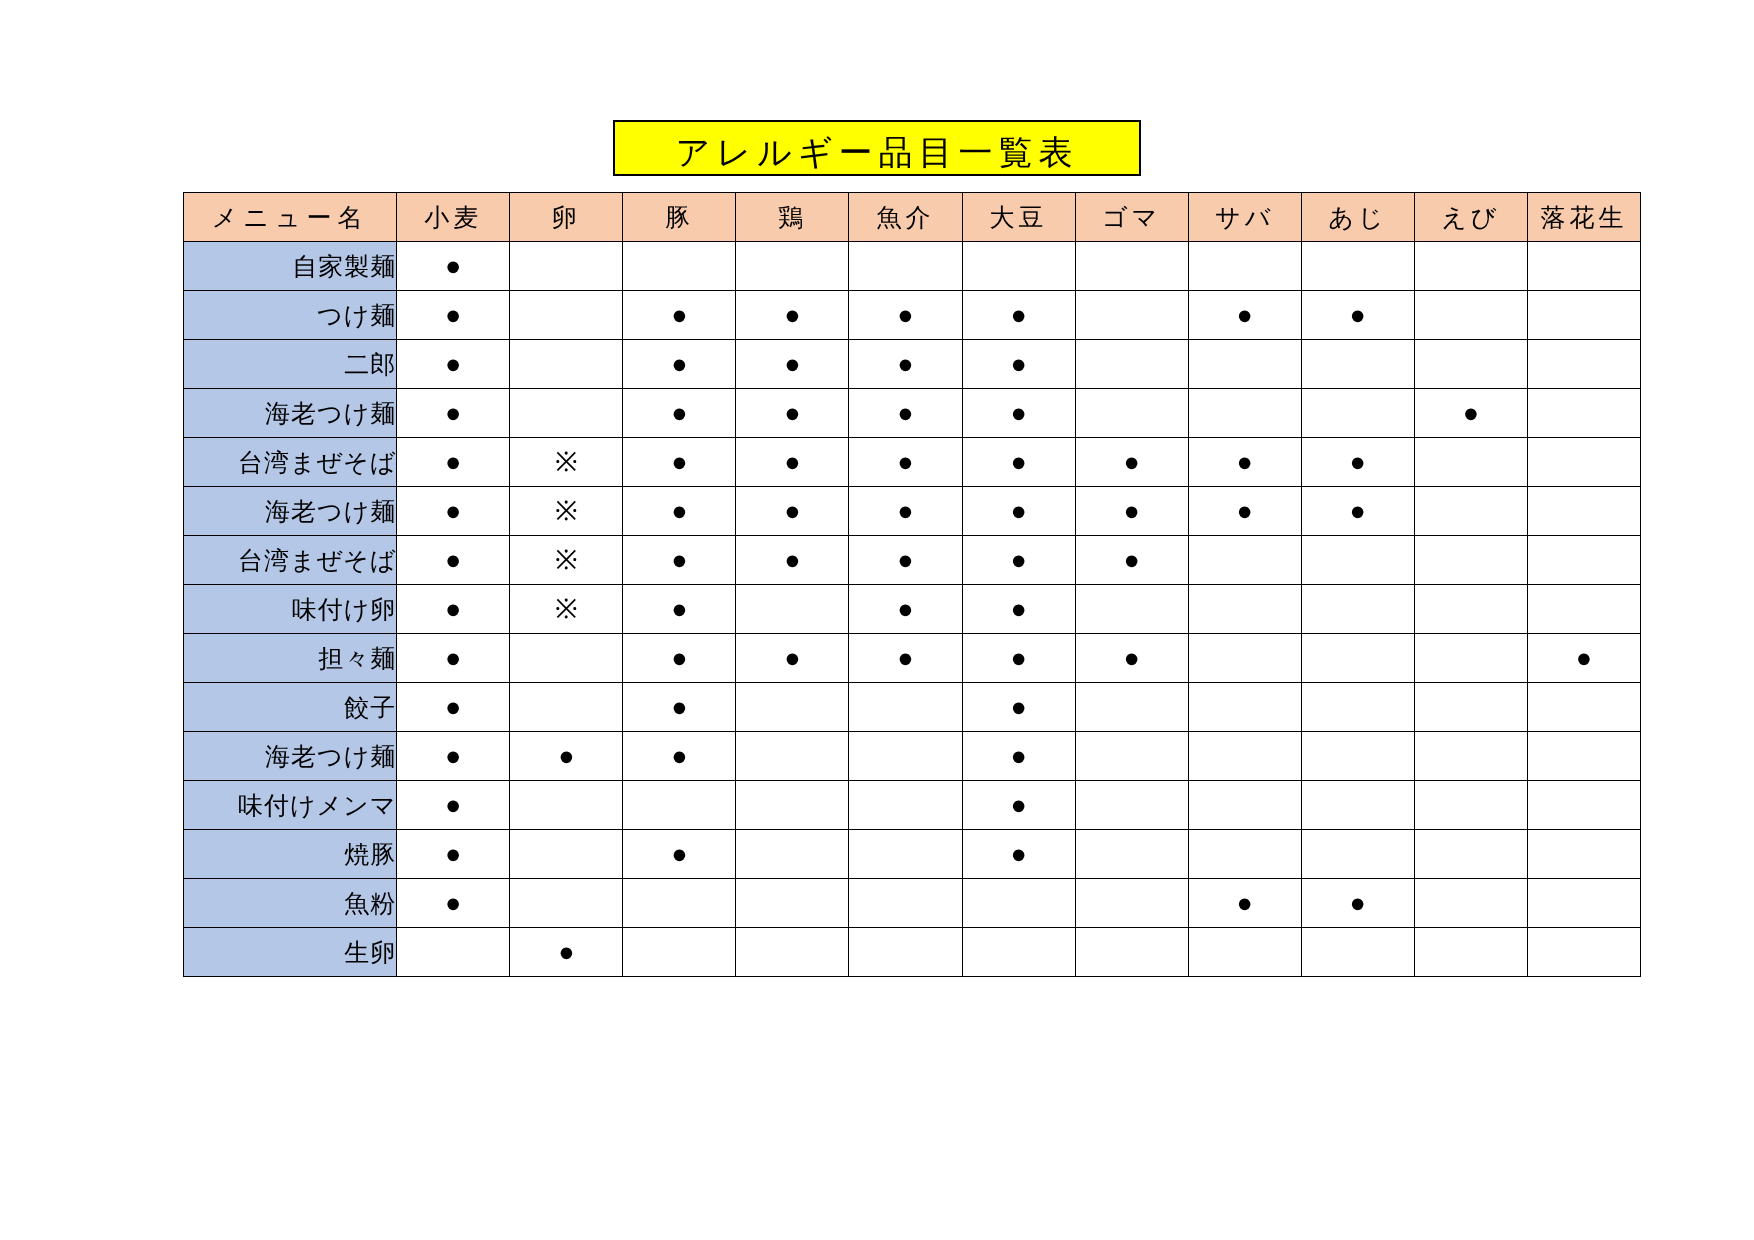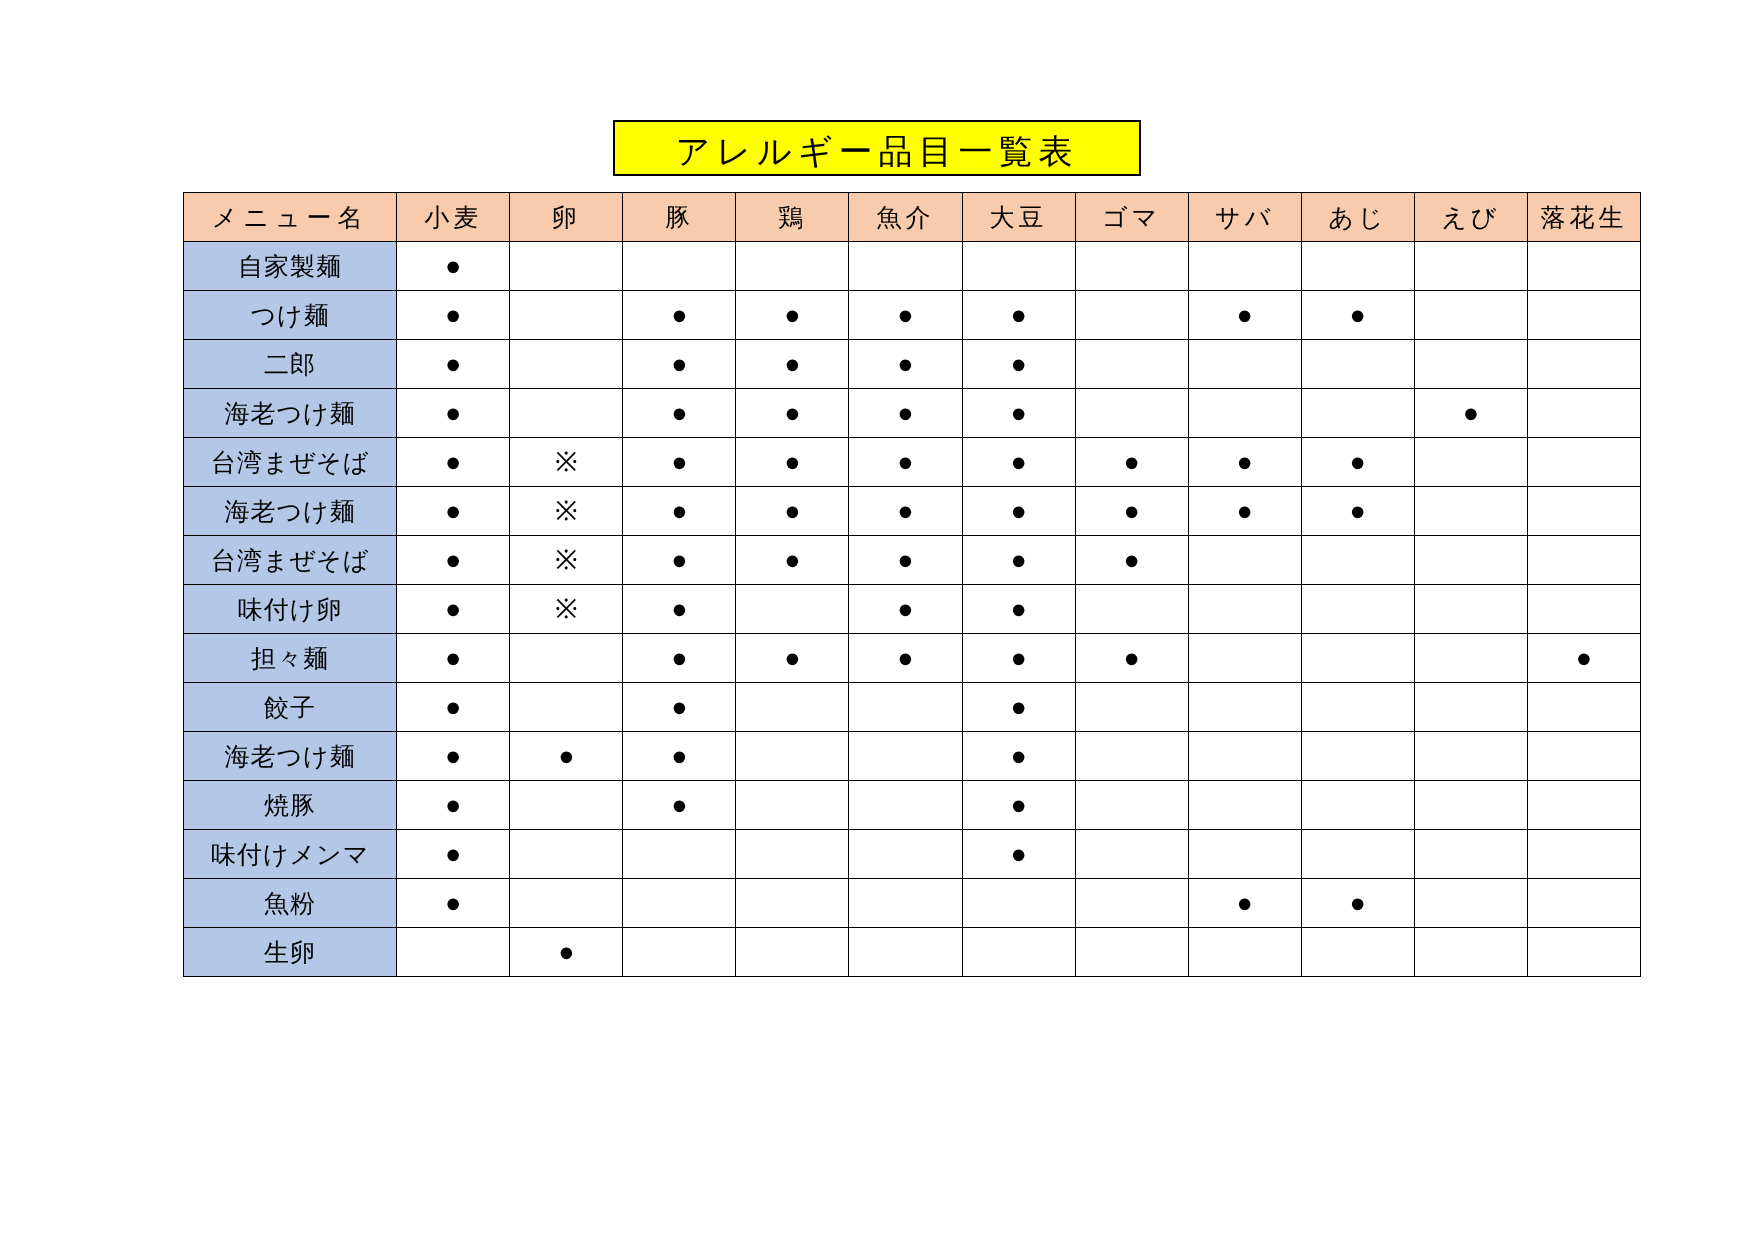--- a/index.html
+++ b/index.html
@@ -30,21 +30,20 @@
   }
   .title-box {
     background: #ffff00;
     border: 2px solid #000000;
     padding: 8px 60px 0 60px;
     font-size: 34px;
     letter-spacing: 6px;
     line-height: 1.3;
     text-align: right;
     white-space: nowrap;
-    font-family: Liberation Serif, serif;
   }
   .table-wrap {
     position: absolute;
     top: 192px;
     left: 152px;
     width: 1458px;
   }
   table.allergy {
     border-collapse: collapse;
     table-layout: fixed;
@@ -62,21 +61,21 @@
   }
   table.allergy thead th {
     background: #f8cbad;
     letter-spacing: 4px;
   }
   table.allergy thead th.menu-head {
     letter-spacing: 6px;
   }
   table.allergy tbody th.row-head {
     background: #b4c7e7;
-    text-align: center;
+    text-align: right;
     padding-left: 0;
     letter-spacing: 1px;
     font-size: 25px;
     white-space: nowrap;
   }
   .col-menu { width: 198px; }
   .col-item { width: 105px; }
   .mark-dot {
     font-size: 27px;
     line-height: 1;
@@ -292,38 +291,38 @@
             <td><span class="mark-dot"></span></td>
             <td><span class="mark-dot"></span></td>
             <td><span class="mark-dot">●</span></td>
             <td><span class="mark-dot"></span></td>
             <td><span class="mark-dot"></span></td>
             <td><span class="mark-dot"></span></td>
             <td><span class="mark-dot"></span></td>
             <td><span class="mark-dot"></span></td>
           </tr>
           <tr>
+            <th class="row-head">味付けメンマ</th>
+            <td><span class="mark-dot">●</span></td>
+            <td><span class="mark-dot"></span></td>
+            <td><span class="mark-dot"></span></td>
+            <td><span class="mark-dot"></span></td>
+            <td><span class="mark-dot"></span></td>
+            <td><span class="mark-dot">●</span></td>
+            <td><span class="mark-dot"></span></td>
+            <td><span class="mark-dot"></span></td>
+            <td><span class="mark-dot"></span></td>
+            <td><span class="mark-dot"></span></td>
+            <td><span class="mark-dot"></span></td>
+          </tr>
+          <tr>
             <th class="row-head">焼豚</th>
             <td><span class="mark-dot">●</span></td>
             <td><span class="mark-dot"></span></td>
             <td><span class="mark-dot">●</span></td>
-            <td><span class="mark-dot"></span></td>
-            <td><span class="mark-dot"></span></td>
-            <td><span class="mark-dot">●</span></td>
-            <td><span class="mark-dot"></span></td>
-            <td><span class="mark-dot"></span></td>
-            <td><span class="mark-dot"></span></td>
-            <td><span class="mark-dot"></span></td>
-            <td><span class="mark-dot"></span></td>
-          </tr>
-          <tr>
-            <th class="row-head">味付けメンマ</th>
-            <td><span class="mark-dot">●</span></td>
-            <td><span class="mark-dot"></span></td>
-            <td><span class="mark-dot"></span></td>
             <td><span class="mark-dot"></span></td>
             <td><span class="mark-dot"></span></td>
             <td><span class="mark-dot">●</span></td>
             <td><span class="mark-dot"></span></td>
             <td><span class="mark-dot"></span></td>
             <td><span class="mark-dot"></span></td>
             <td><span class="mark-dot"></span></td>
             <td><span class="mark-dot"></span></td>
           </tr>
           <tr>

